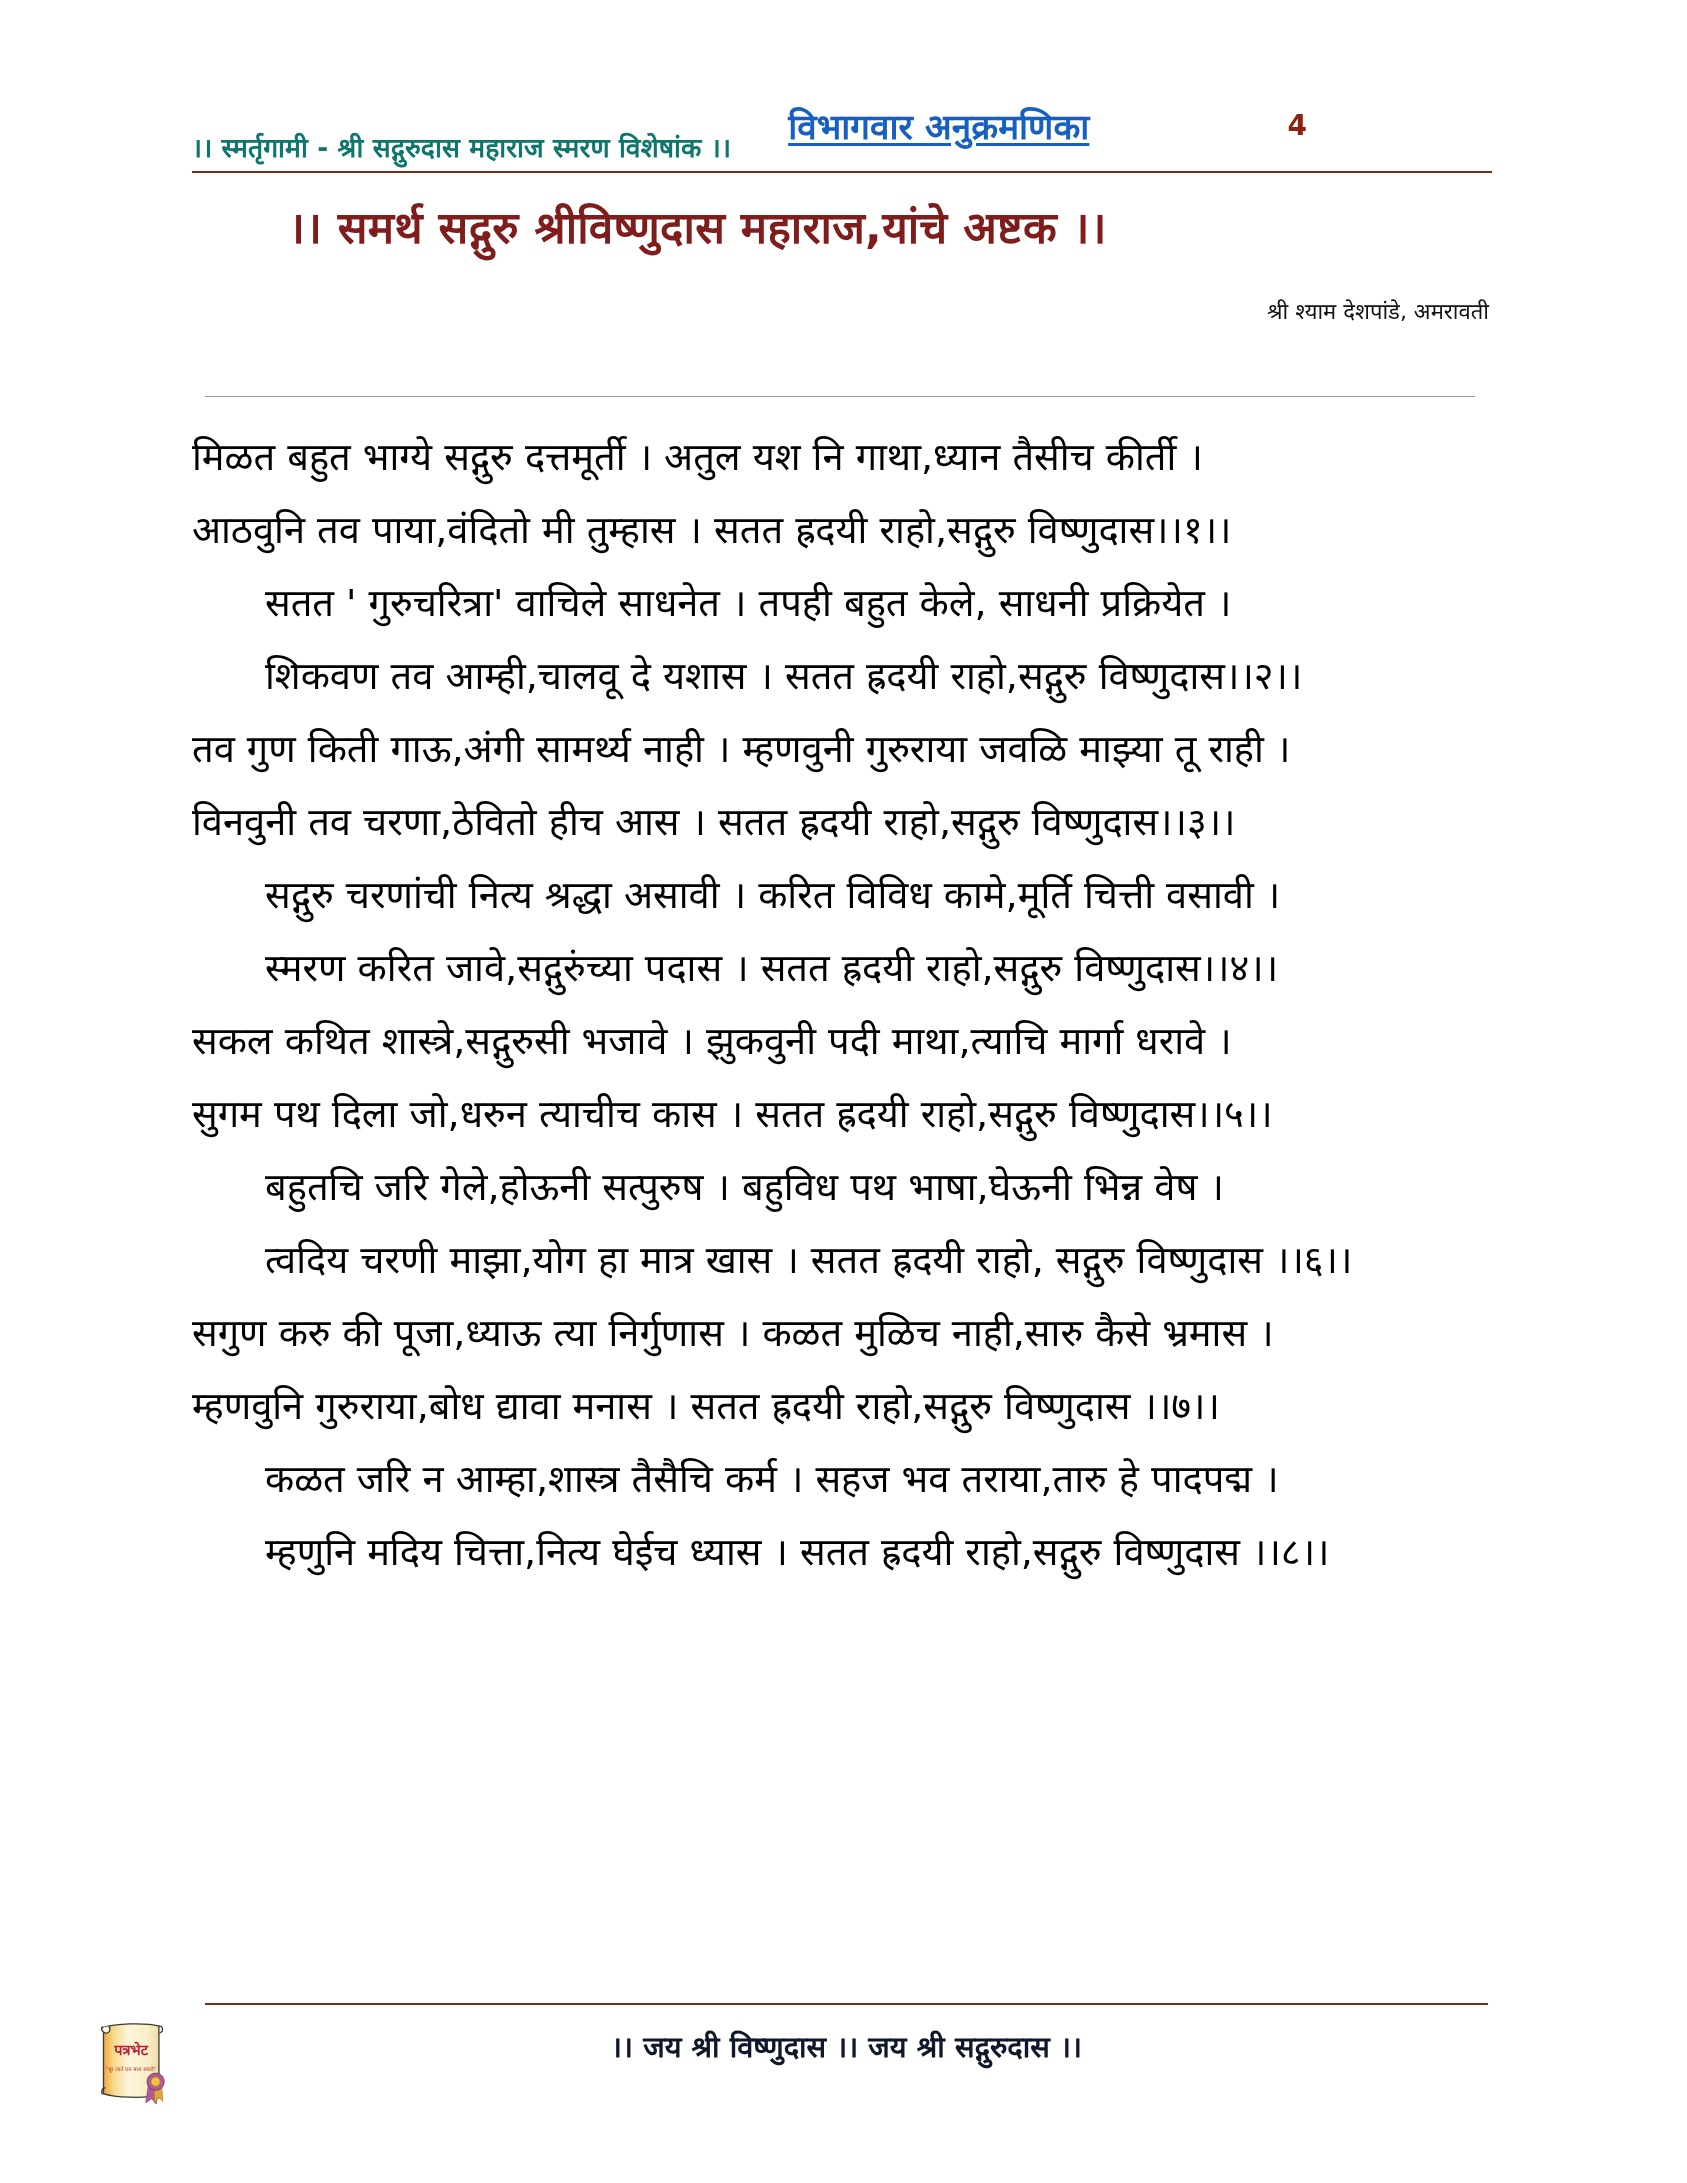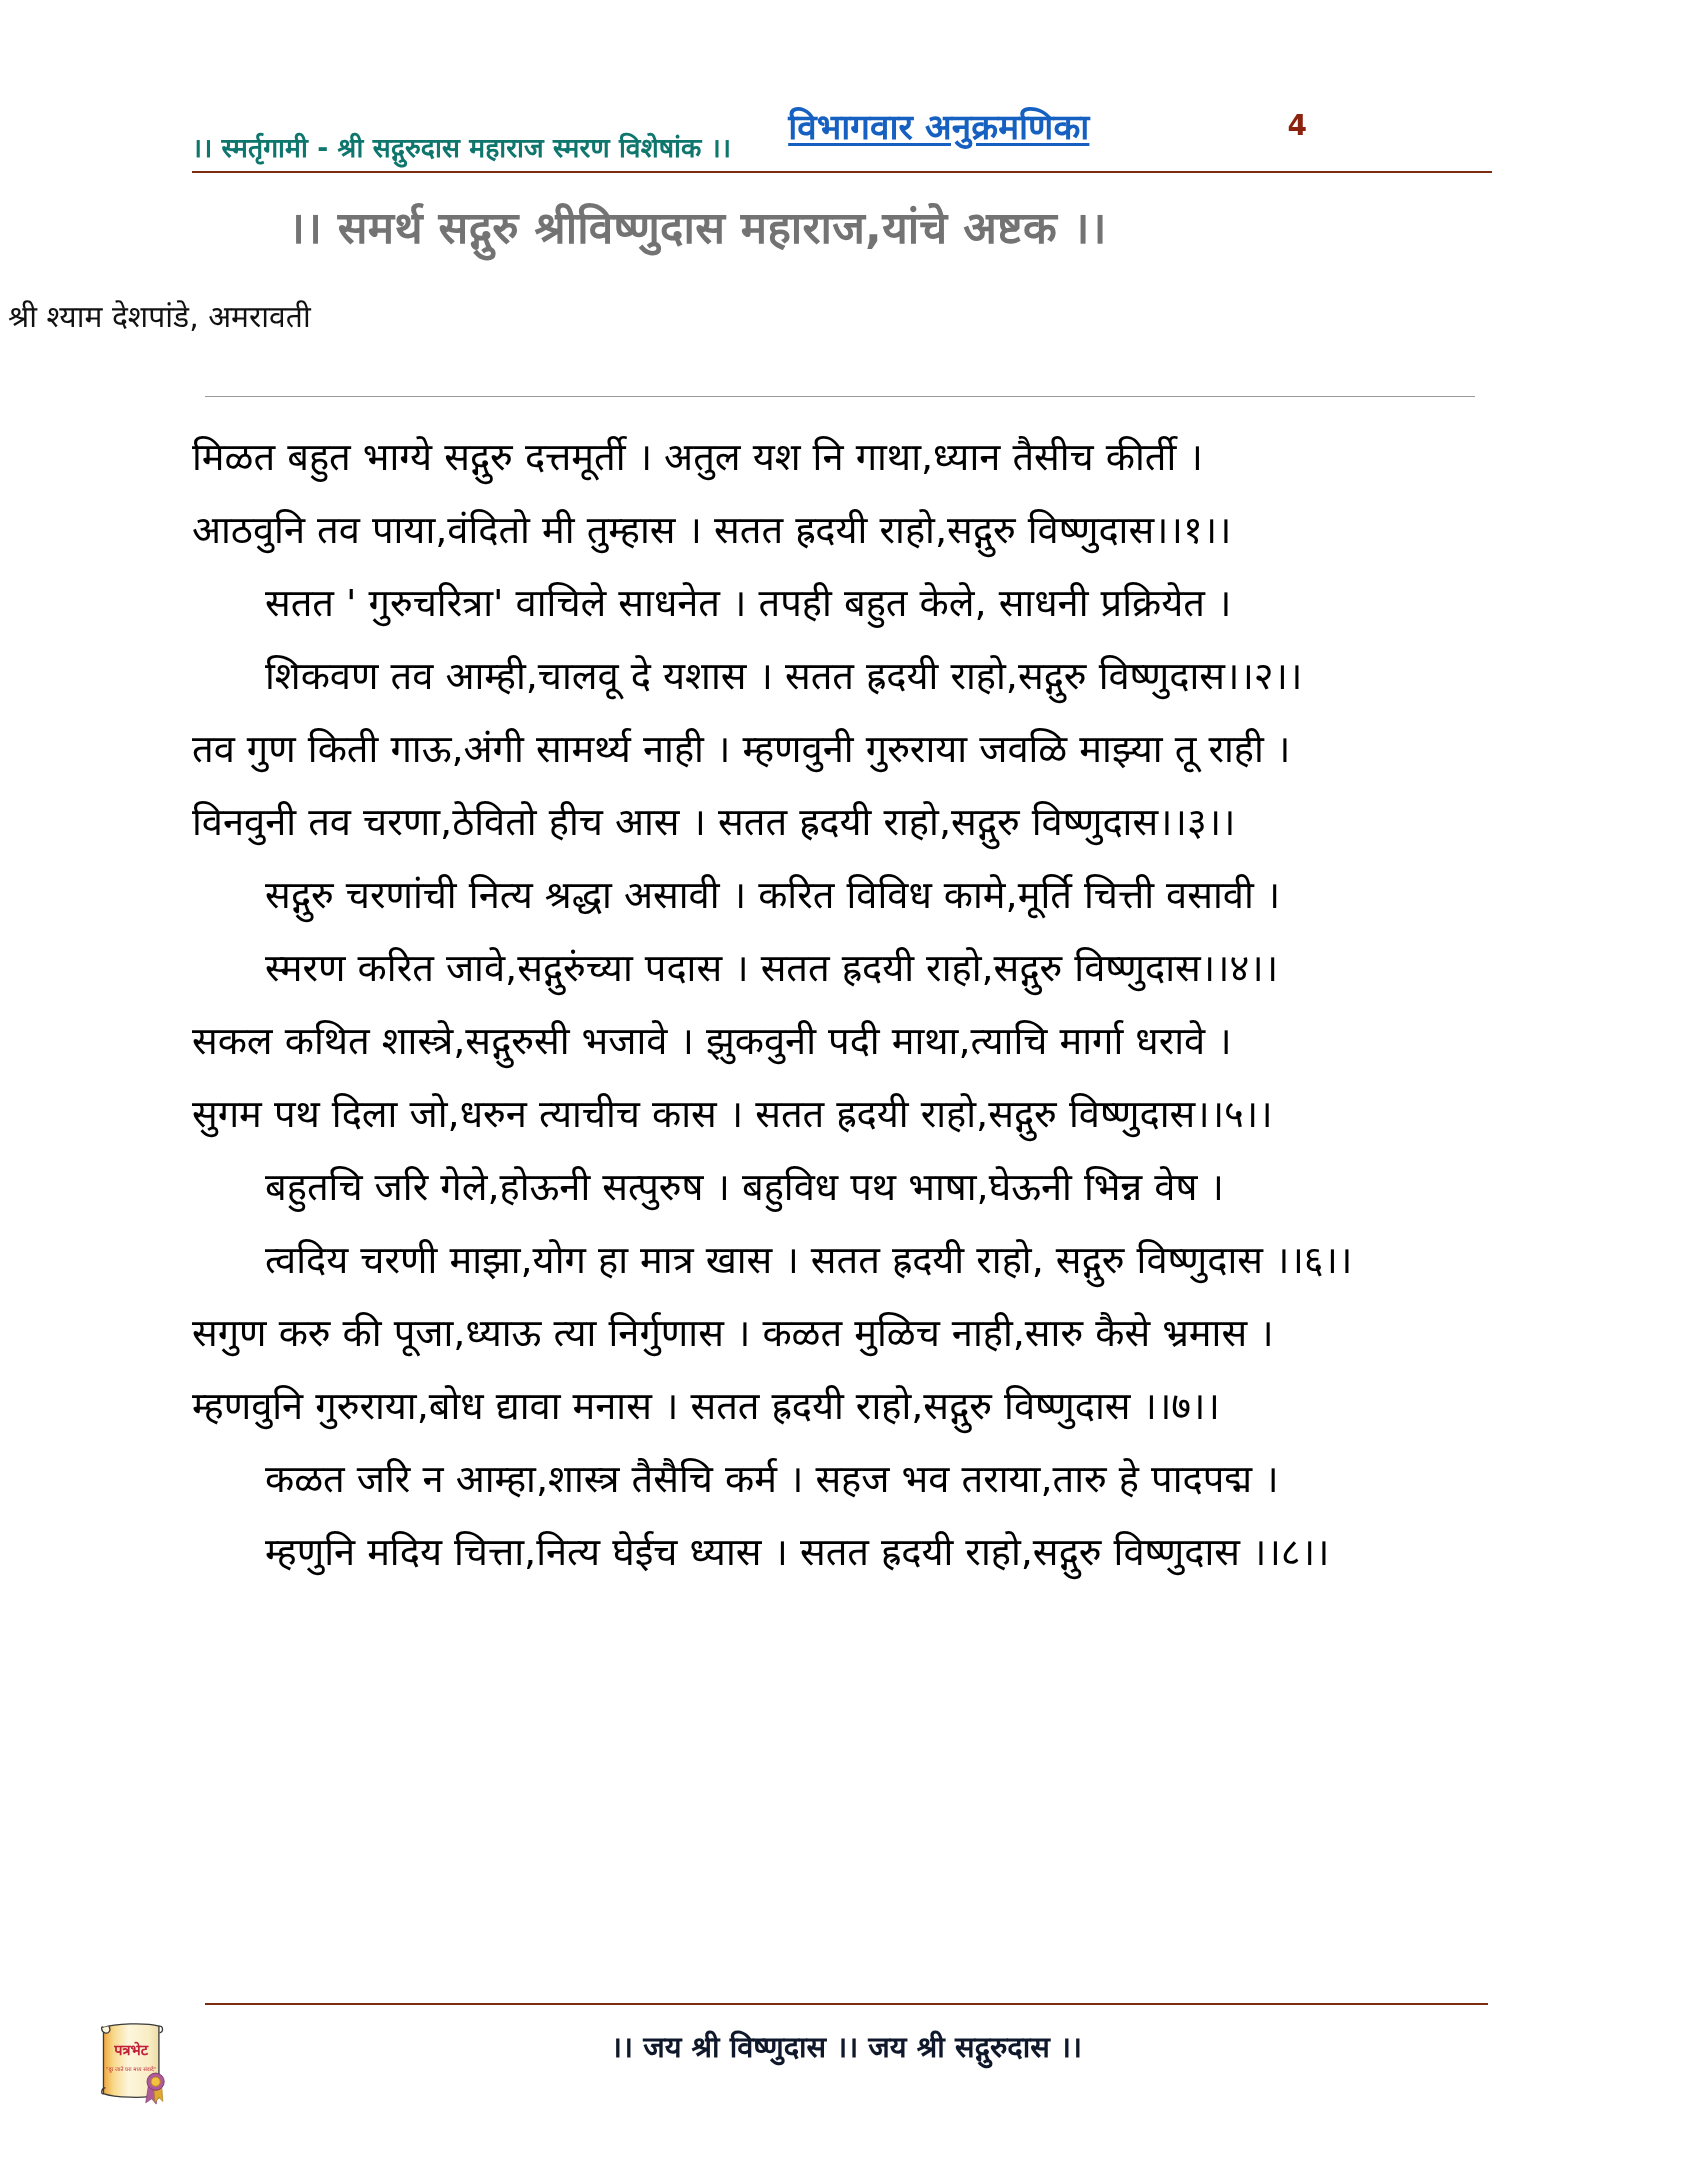--- a/index.html
+++ b/index.html
@@ -67,34 +67,33 @@
   
   .doc-title {
     position: absolute;
     left: 0;
     top: 196px;
     width: 1395px;
     text-align: center;
     font-family: "DejaVu Sans", sans-serif;
     font-size: 44px;
     font-weight: 700;
-    color: #737373;
+    color: #7f1d1d;
     letter-spacing: 0.3px;
   }
   .doc-author {
     position: absolute;
     left: 0;
     top: 295px;
     width: 1489px;
-    text-align: left;
-    font-family: "DejaVu Sans", sans-serif;
-    font-size: 30px;
+    text-align: right;
+    font-family: "DejaVu Sans", sans-serif;
+    font-size: 22px;
     font-weight: 400;
     color: #111111;
-    padding-left: 8px;
   }
 
   .rule-thin {
     position: absolute;
     left: 205px;
     top: 396px;
     width: 1270px;
     height: 0;
     border-top: 1.3px solid #9a9a9a;
   }

